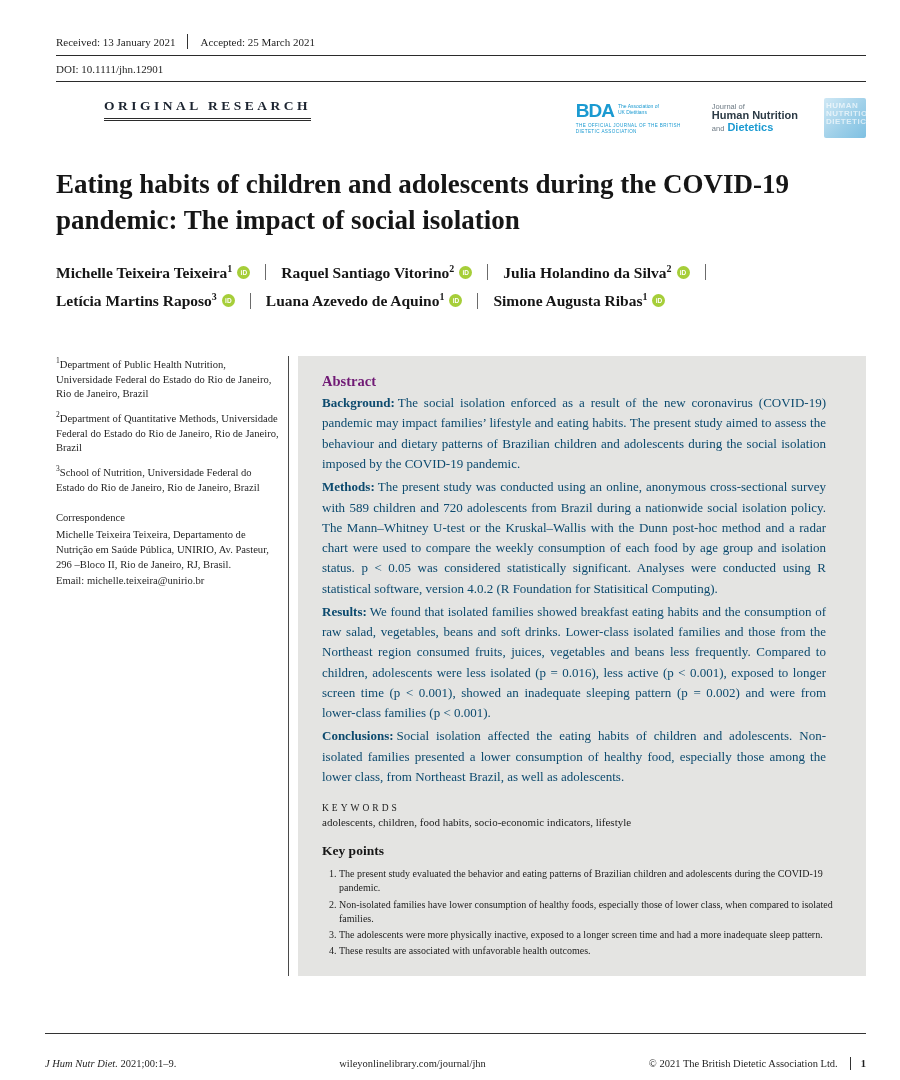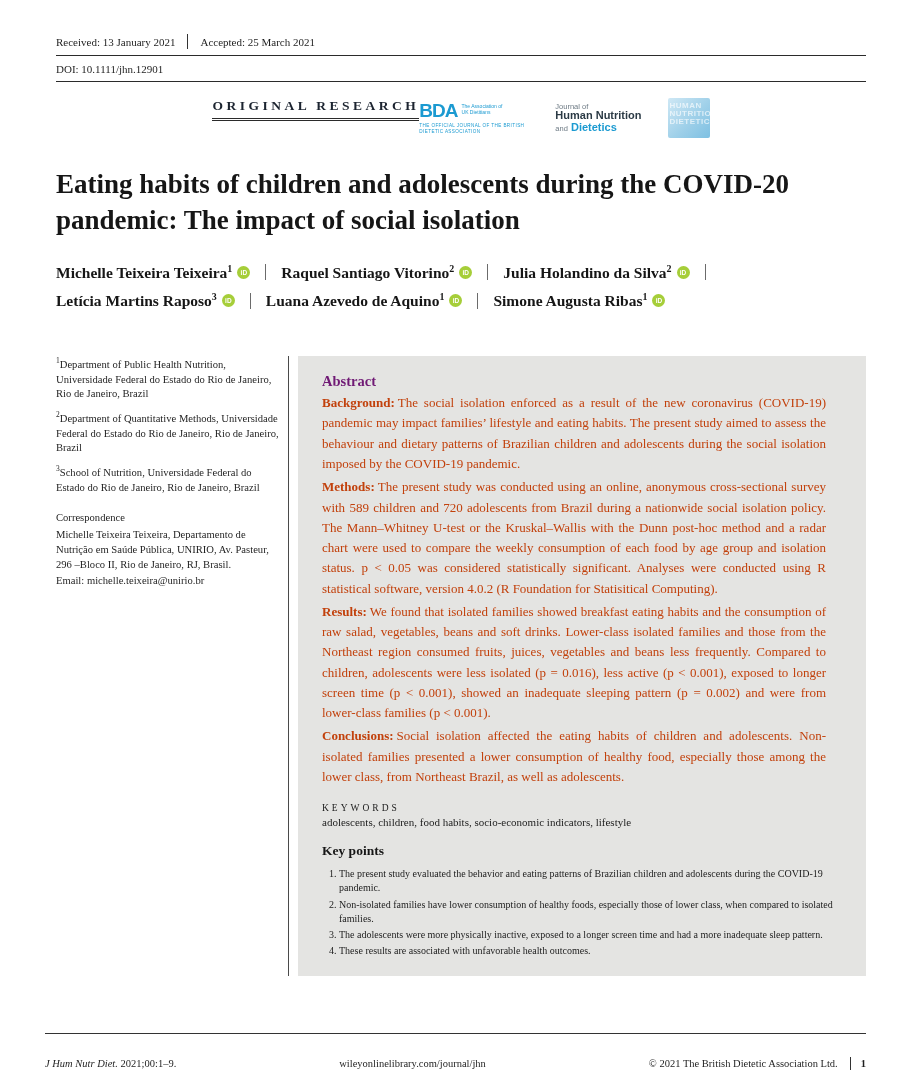--- a/index.html
+++ b/index.html
@@ -11,21 +11,21 @@
   .content{padding:34px 34px 0 56px;}
 
   
   .meta-row{display:flex;align-items:center;font-size:11px;color:#1f1f1f;}
   .meta-sep{width:1px;height:15px;background:#333;margin:0 12px;}
   .rule-strong{border:none;border-top:1.6px solid #2b2b2b;margin:6px 0 0 0;}
   .rule-thin{border:none;border-top:1px solid #2b2b2b;margin:6px 0 0 0;}
   .doi-row{font-size:11px;margin-top:7px;color:#1f1f1f;}
 
   
-  .head-row{display:flex;justify-content:center;align-items:flex-start;margin-top:16px;}
+  .head-row{display:flex;justify-content:space-between;align-items:flex-start;margin-top:16px;margin-left:48px;}
   .section-label{
     font-size:13.5px;font-weight:bold;letter-spacing:3.5px;color:#1c2430;
     border-bottom:3px double #2b2b2b;padding-bottom:4px;display:inline-block;
   }
   .banner{display:flex;align-items:center;gap:26px;}
   .bda{display:flex;flex-direction:column;line-height:1;}
   .bda-top{display:flex;align-items:flex-start;gap:4px;}
   .bda-acronym{font-family:"Liberation Sans",sans-serif;font-weight:bold;font-size:19px;color:#1b9ad1;letter-spacing:-1px;}
   .bda-tagline{font-family:"Liberation Sans",sans-serif;font-size:5px;color:#1b9ad1;width:44px;line-height:1.15;padding-top:3px;}
   .bda-sub{font-family:"Liberation Sans",sans-serif;font-size:4.6px;color:#1b9ad1;letter-spacing:.4px;margin-top:3px;width:110px;line-height:1.3;text-transform:uppercase;}
@@ -62,21 +62,21 @@
   .columns{display:flex;margin-top:46px;align-items:stretch;}
   .left-col{width:226px;flex-shrink:0;font-size:10.6px;line-height:1.4;color:#1f1f1f;}
   .aff{margin-bottom:8px;}
   .aff sup{font-size:7.5px;}
   .corr-head{font-weight:normal;margin-top:16px;}
   .corr-text{margin-top:2px;}
   .corr-email{margin-top:1px;}
   .col-divider{width:1px;background:#4a4a4a;margin:0 9px 0 6px;flex-shrink:0;}
   .abstract-box{flex:1;background:#e4e4e2;padding:17px 24px 16px 24px;}
   .abstract-head{font-size:14.5px;font-weight:bold;color:#701a75;}
-  .abs-p{font-size:13px;line-height:1.56;text-align:justify;margin:3px 16px 0 0;color:#c2410c;}
+  .abs-p{font-size:13px;line-height:1.56;text-align:justify;margin:3px 16px 0 0;color:#0c4a6e;}
   .sec-label{font-weight:bold;margin-right:3px;}
   .kw-head{font-size:9.5px;font-weight:normal;letter-spacing:3px;margin-top:16px;color:#1c1c1c;}
   .kw-line{font-size:11px;margin-top:3px;color:#1c1c1c;}
   .kp-head{font-size:13.5px;font-weight:bold;margin-top:15px;color:#161616;}
   .kp-list{margin:8px 0 0 0;padding-left:17px;font-size:10px;line-height:1.42;color:#1c1c1c;}
   .kp-list li{margin-bottom:2px;}
 
   
   .footer{
     position:absolute;left:45px;right:34px;top:1033px;border-top:1px solid #333;
@@ -118,21 +118,21 @@
           <span class="j-and">and</span>
           <span class="j-diet">Dietetics</span>
         </div>
       </div>
       <div class="jcover">
         <span>Human Nutrition Dietetics</span>
       </div>
     </div>
   </div>
 
-  <div class="title">Eating habits of children and adolescents during the COVID-20 pandemic: The impact of social isolation</div>
+  <div class="title">Eating habits of children and adolescents during the COVID-19 pandemic: The impact of social isolation</div>
 
   <div class="authors">
     <div class="authors-line">
       <span class="author"><span>Michelle Teixeira Teixeira</span><sup>1</sup></span>
       <span class="orcid">iD</span>
       <span class="asep"></span>
       <span class="author"><span>Raquel Santiago Vitorino</span><sup>2</sup></span>
       <span class="orcid">iD</span>
       <span class="asep"></span>
       <span class="author"><span>Julia Holandino da Silva</span><sup>2</sup></span>

